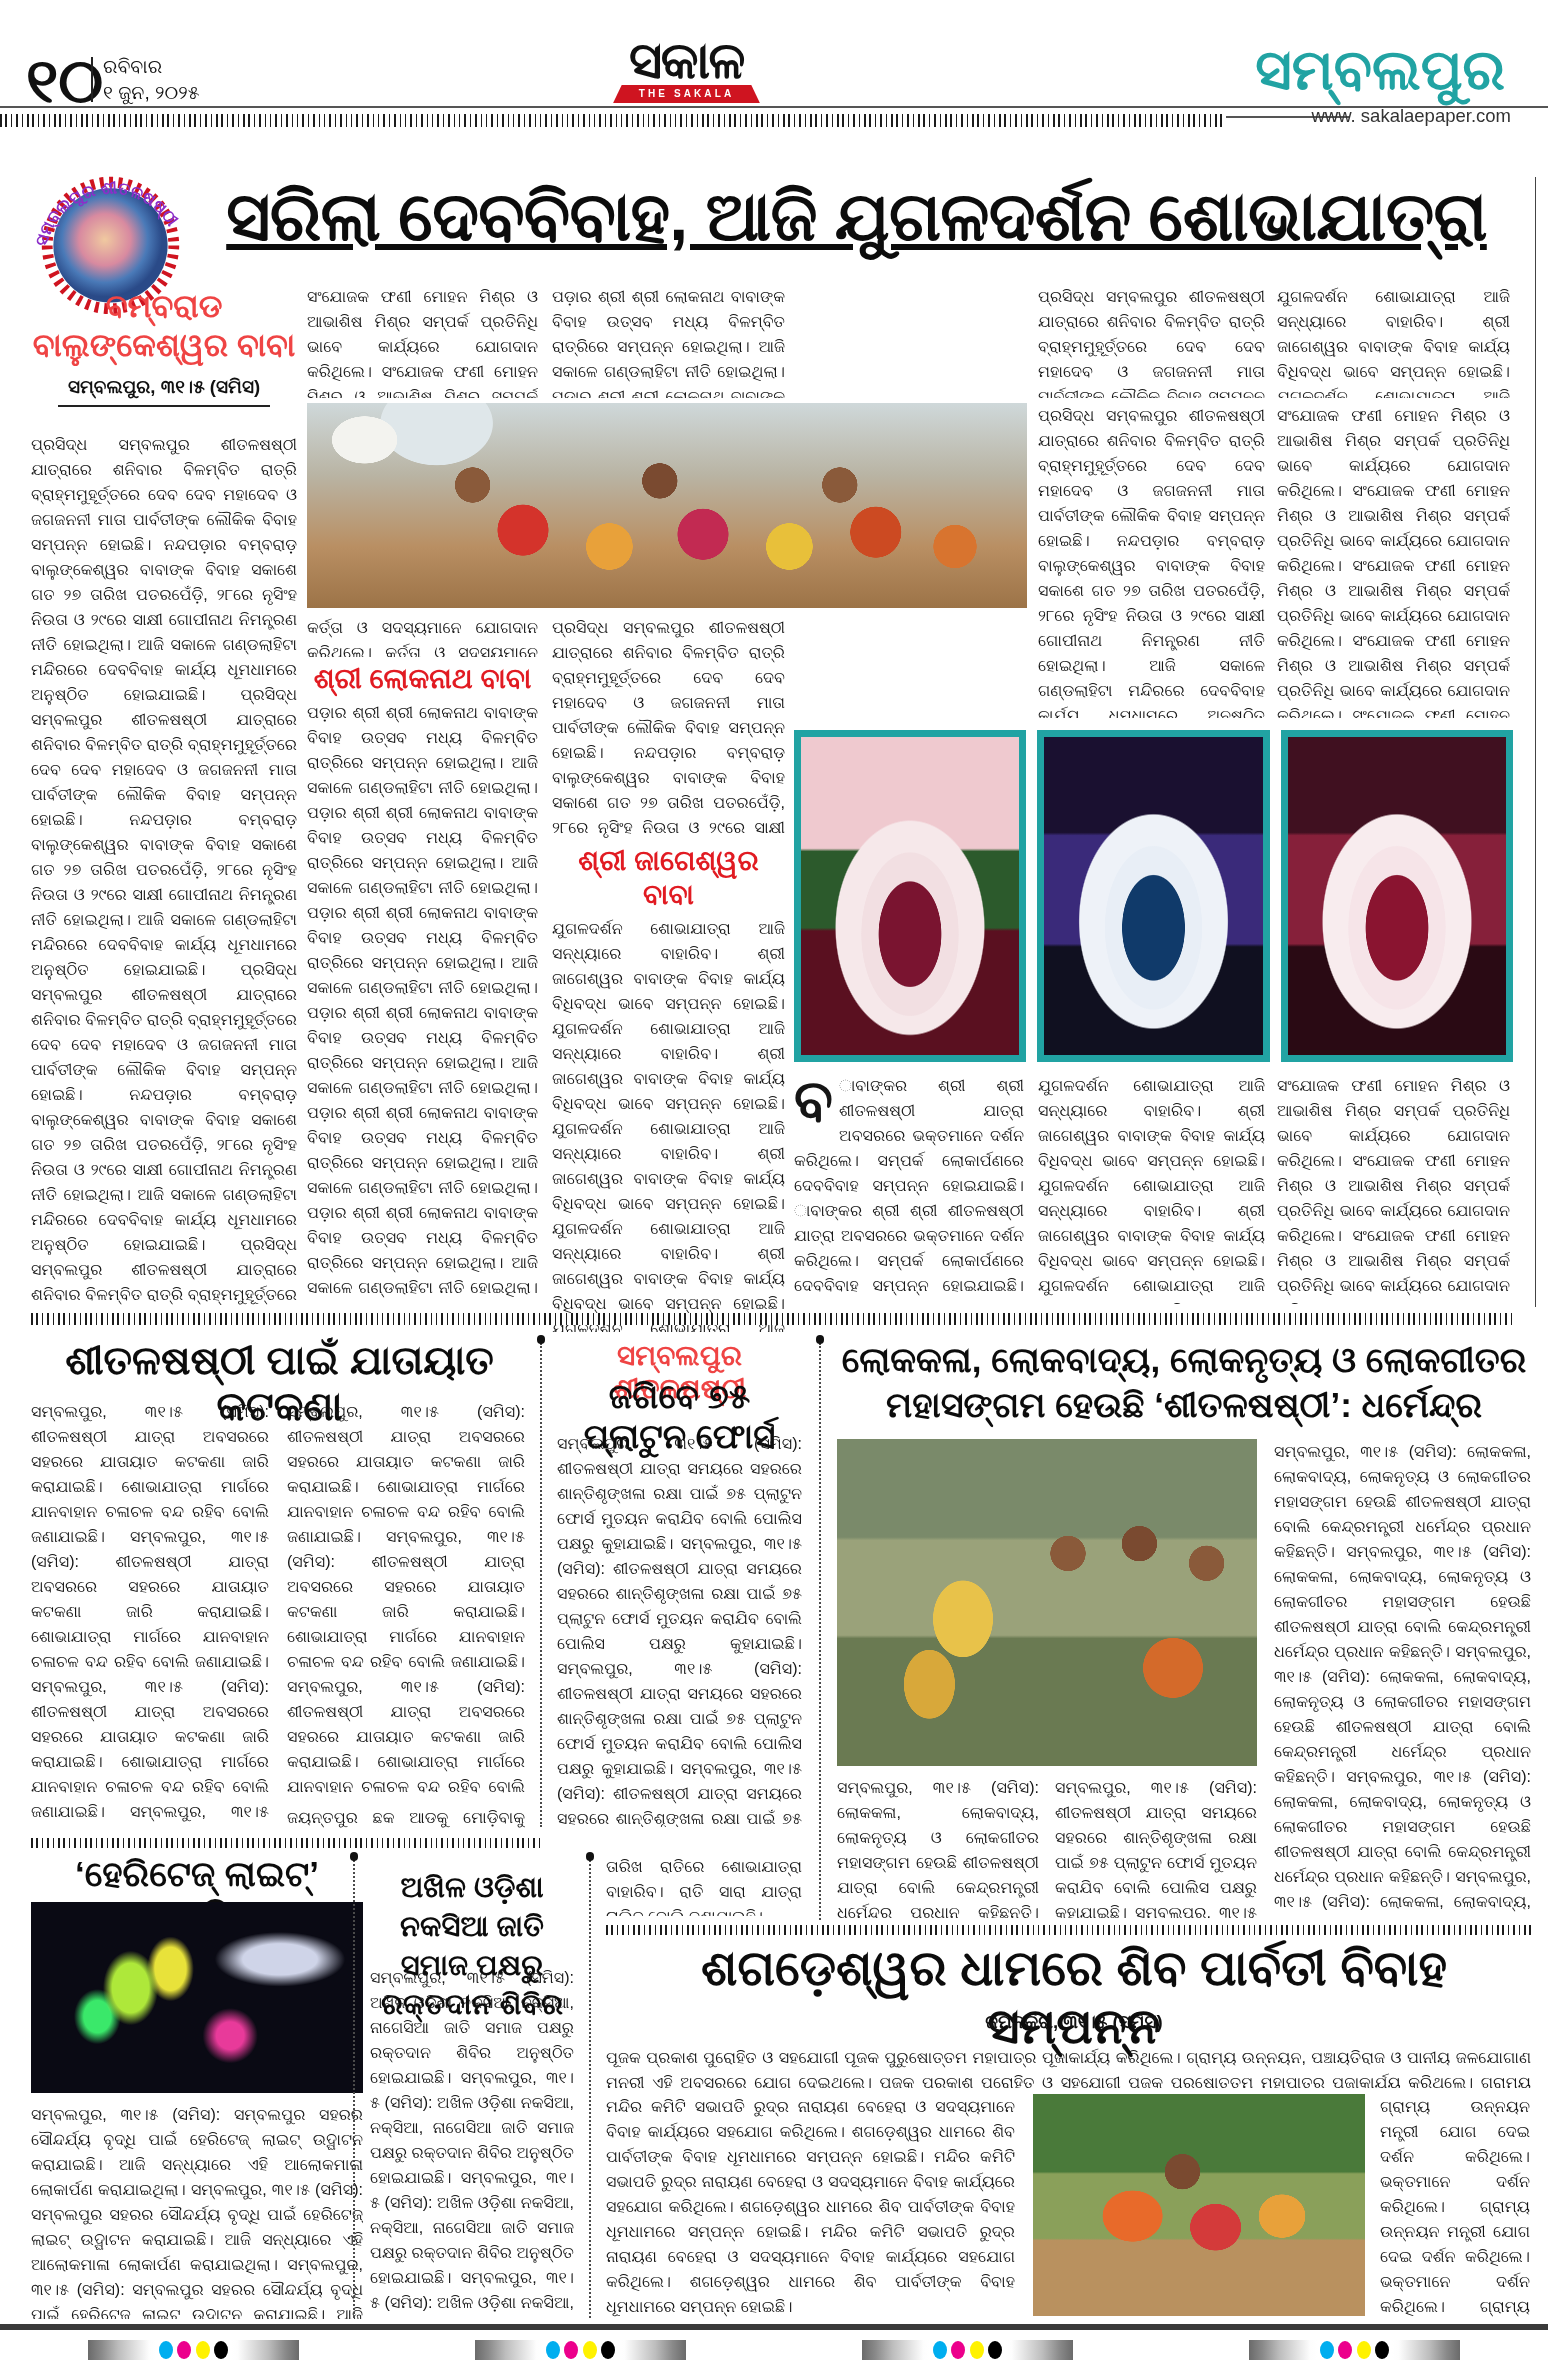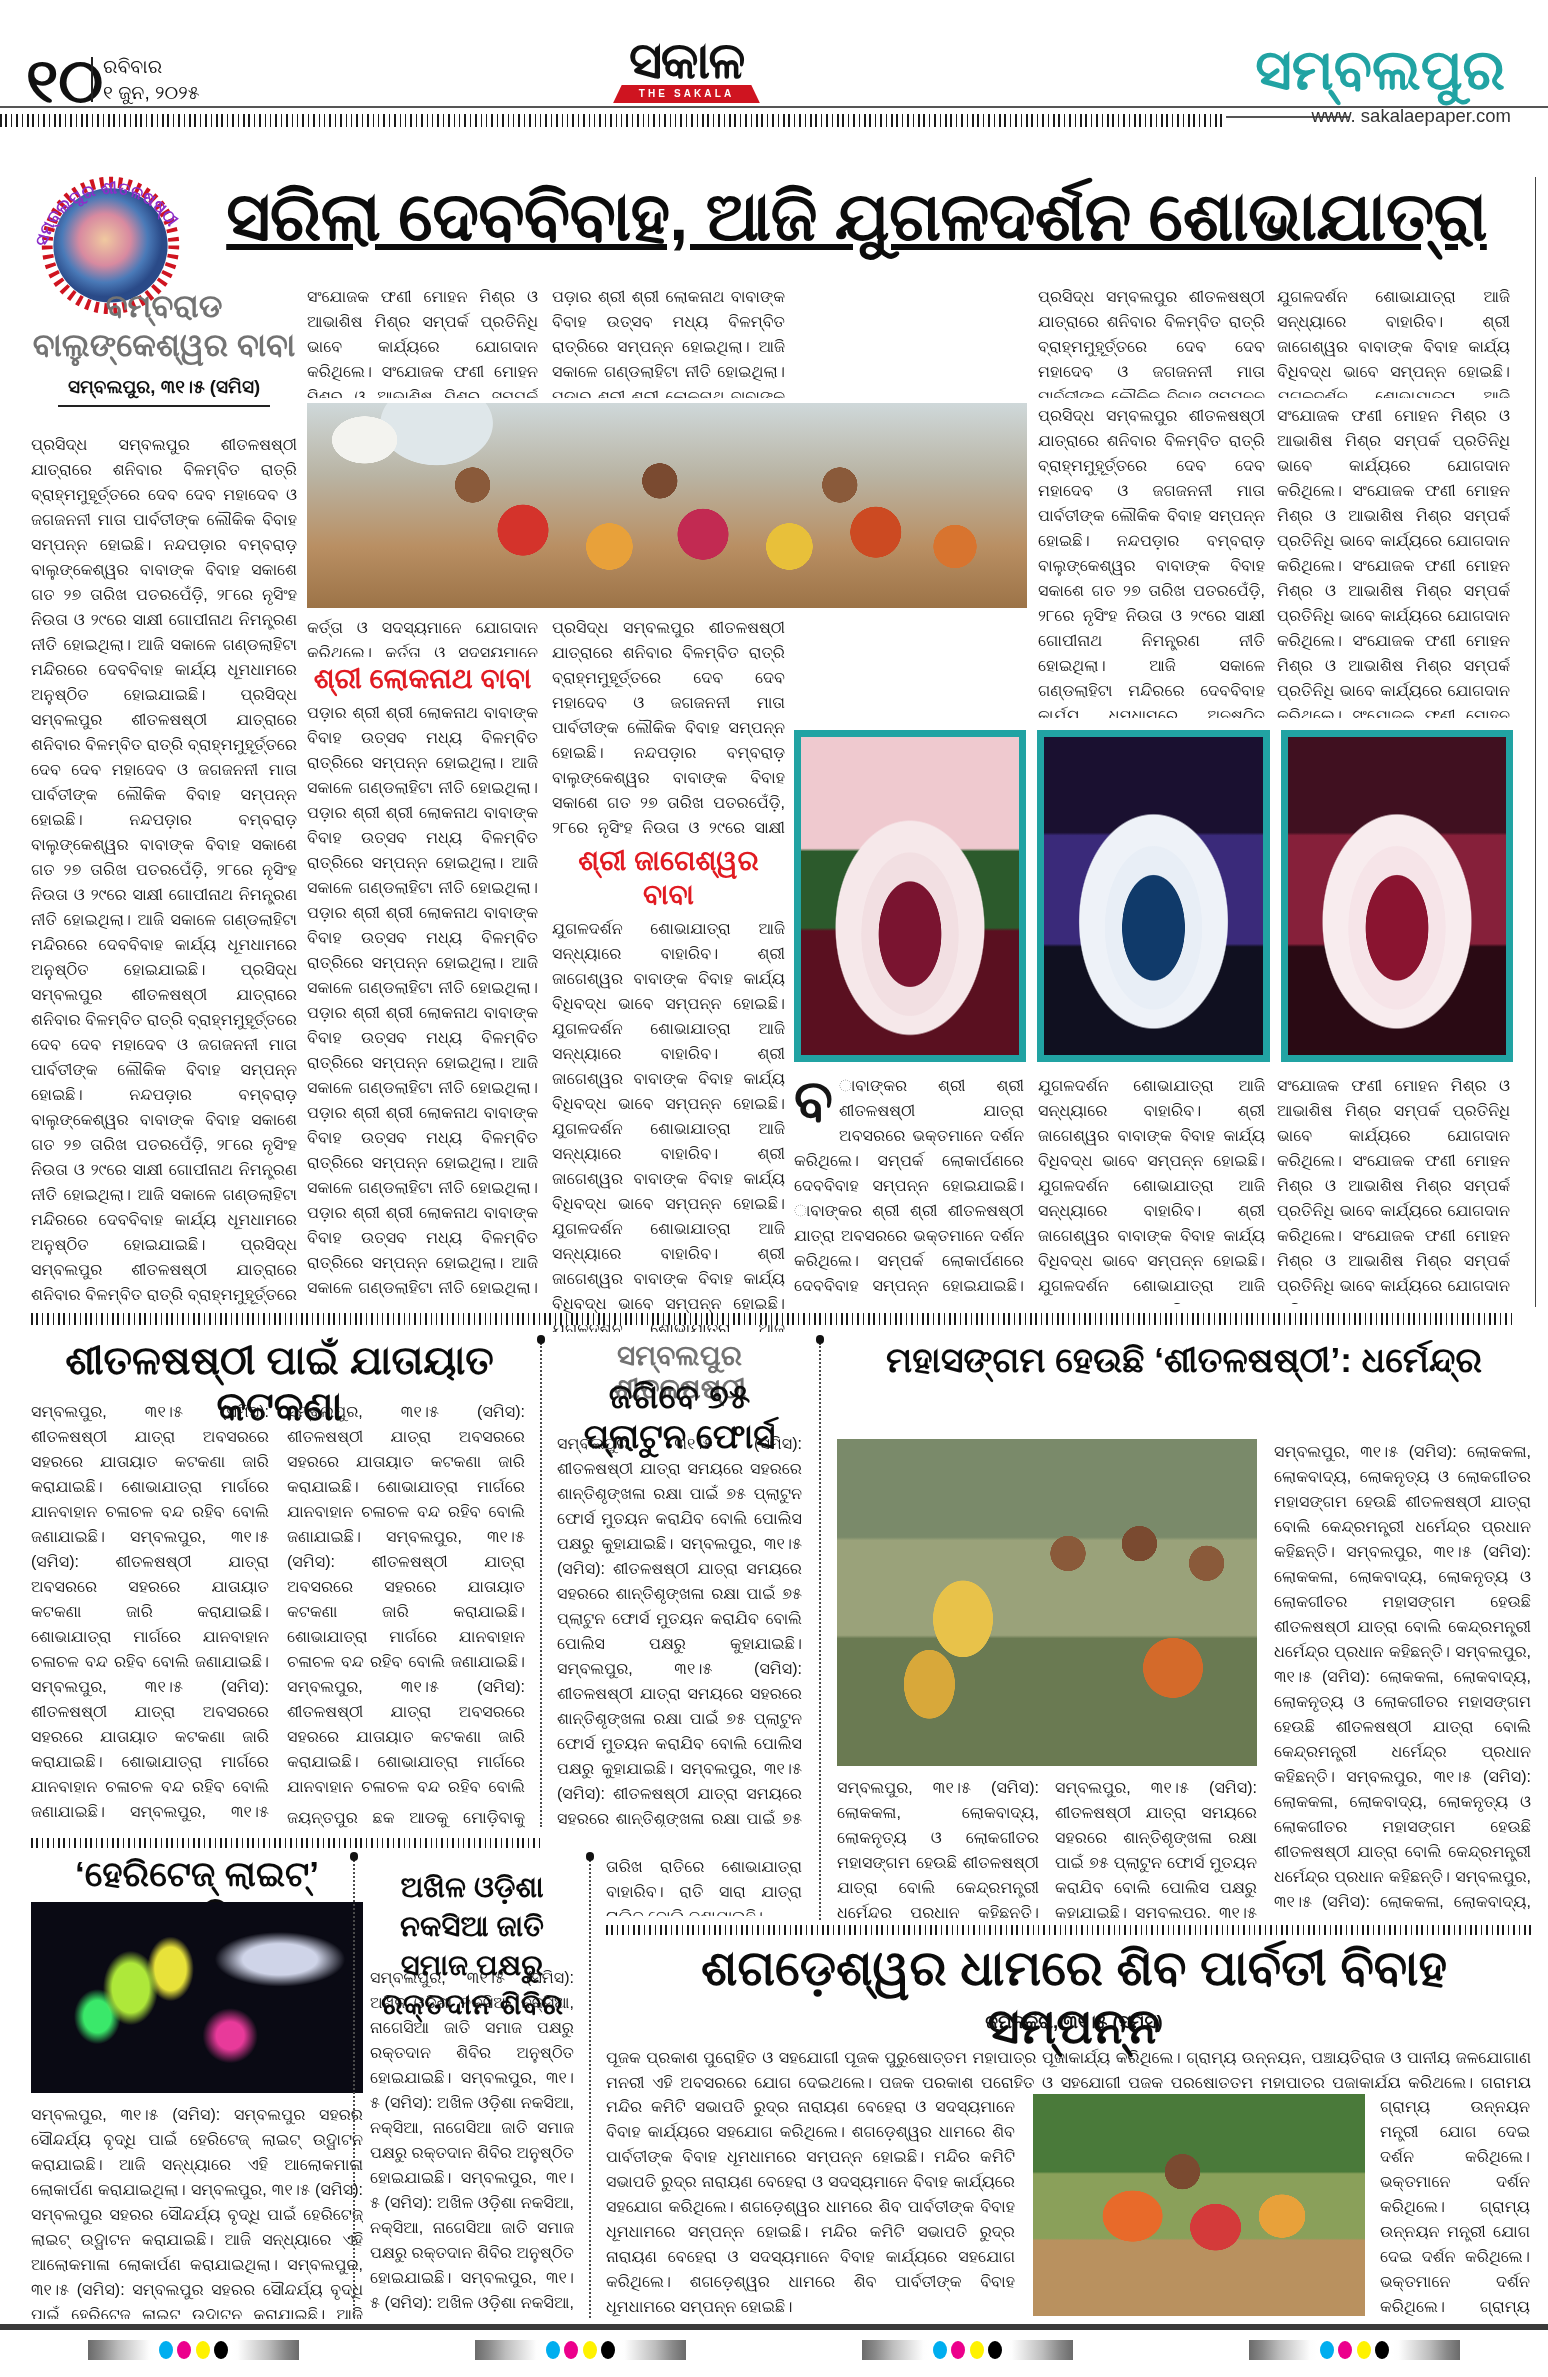--- a/index.html
+++ b/index.html
@@ -3,21 +3,21 @@
 <meta charset="utf-8">
 <style>
   html,body{margin:0;padding:0;background:#e8e8e8;}
   #page{position:relative;width:1548px;height:2377px;background:#fff;margin:0 auto;
         font-family:"Liberation Sans",sans-serif;color:#111;overflow:hidden;}
   .abs{position:absolute;}
   .body{font-size:16px;line-height:25px;text-align:justify;overflow:hidden;color:#151515;}
   .ticker{background:repeating-linear-gradient(90deg,#1c1c1c 0 1.5px,#fff 1.5px 5.4px);}
   .vdot{width:0;border-left:2.3px dotted #4a4a4a;}
   .vdot::before{content:"";position:absolute;left:-5.4px;top:-7.7px;width:8.5px;height:8.5px;border-radius:50%;background:#111;}
-  .redhead{color:#737373;font-weight:bold;}
+  .redhead{color:#ef4444;font-weight:bold;}
   .center{text-align:center;}
   .dateline{font-weight:bold;font-size:18.5px;}
   .subhead-inline{color:#e11b22;font-weight:bold;font-size:28px;line-height:34px;text-align:center;margin:4.6px 0;}
   .headline-main{font-size:68px;line-height:74px;font-weight:800;letter-spacing:-0.8px;color:#0c0c0c;}
   .h2{font-weight:800;color:#0c0c0c;}
   .photo{overflow:hidden;}
   .deity{border:7px solid #21a3a3;}
   
   .ph-crowd{background:
      radial-gradient(54px 39px at 8% 18%,#f3f3ef 0 60%,transparent 61%),
@@ -162,20 +162,21 @@
 
   <div class="abs vdot" style="left:540px;top:1343px;height:484px;"></div>
 
   <div class="abs redhead center" style="left:557px;top:1340px;width:245px;font-size:28px;">ସମ୍ବଲପୁର ଶୀତଳଷଷ୍ଠୀ</div>
   <div class="abs h2 center" style="left:557px;top:1377px;width:245px;font-size:34px;">ଜଗିବେ ୭୫ ପ୍ଲାଟୁନ ଫୋର୍ସ</div>
   <div class="abs body" style="left:557px;top:1431px;width:245px;height:396px;">ସମ୍ବଲପୁର, ୩୧।୫ (ସମିସ): ଶୀତଳଷଷ୍ଠୀ ଯାତ୍ରା ସମୟରେ ସହରରେ ଶାନ୍ତିଶୃଙ୍ଖଳା ରକ୍ଷା ପାଇଁ ୭୫ ପ୍ଲାଟୁନ ଫୋର୍ସ ମୁତୟନ କରାଯିବ ବୋଲି ପୋଲିସ ପକ୍ଷରୁ କୁହାଯାଇଛି।  ସମ୍ବଲପୁର, ୩୧।୫ (ସମିସ): ଶୀତଳଷଷ୍ଠୀ ଯାତ୍ରା ସମୟରେ ସହରରେ ଶାନ୍ତିଶୃଙ୍ଖଳା ରକ୍ଷା ପାଇଁ ୭୫ ପ୍ଲାଟୁନ ଫୋର୍ସ ମୁତୟନ କରାଯିବ ବୋଲି ପୋଲିସ ପକ୍ଷରୁ କୁହାଯାଇଛି।  ସମ୍ବଲପୁର, ୩୧।୫ (ସମିସ): ଶୀତଳଷଷ୍ଠୀ ଯାତ୍ରା ସମୟରେ ସହରରେ ଶାନ୍ତିଶୃଙ୍ଖଳା ରକ୍ଷା ପାଇଁ ୭୫ ପ୍ଲାଟୁନ ଫୋର୍ସ ମୁତୟନ କରାଯିବ ବୋଲି ପୋଲିସ ପକ୍ଷରୁ କୁହାଯାଇଛି।  ସମ୍ବଲପୁର, ୩୧।୫ (ସମିସ): ଶୀତଳଷଷ୍ଠୀ ଯାତ୍ରା ସମୟରେ ସହରରେ ଶାନ୍ତିଶୃଙ୍ଖଳା ରକ୍ଷା ପାଇଁ ୭୫ ପ୍ଲାଟୁନ ଫୋର୍ସ ମୁତୟନ କରାଯିବ ବୋଲି ପୋଲିସ ପକ୍ଷରୁ କୁହାଯାଇଛି।  </div>
 
   <div class="abs vdot" style="left:819px;top:1343px;height:577px;"></div>
 
   <div class="abs h2 center" style="left:837px;top:1337px;width:694px;font-size:35px;line-height:45px;">
+    <div>ଲୋକକଳା, ଲୋକବାଦ୍ୟ, ଲୋକନୃତ୍ୟ ଓ ଲୋକଗୀତର</div>
     <div>ମହାସଙ୍ଗମ ହେଉଛି ‘ଶୀତଳଷଷ୍ଠୀ’: ଧର୍ମେନ୍ଦ୍ର</div>
   </div>
   <div class="abs photo ph-lamp" style="left:837px;top:1439px;width:420px;height:327px;"></div>
   <div class="abs body" style="left:1274px;top:1439px;width:257px;height:480px;">ସମ୍ବଲପୁର, ୩୧।୫ (ସମିସ): ଲୋକକଳା, ଲୋକବାଦ୍ୟ, ଲୋକନୃତ୍ୟ ଓ ଲୋକଗୀତର ମହାସଙ୍ଗମ ହେଉଛି ଶୀତଳଷଷ୍ଠୀ ଯାତ୍ରା ବୋଲି କେନ୍ଦ୍ରମନ୍ତ୍ରୀ ଧର୍ମେନ୍ଦ୍ର ପ୍ରଧାନ କହିଛନ୍ତି।  ସମ୍ବଲପୁର, ୩୧।୫ (ସମିସ): ଲୋକକଳା, ଲୋକବାଦ୍ୟ, ଲୋକନୃତ୍ୟ ଓ ଲୋକଗୀତର ମହାସଙ୍ଗମ ହେଉଛି ଶୀତଳଷଷ୍ଠୀ ଯାତ୍ରା ବୋଲି କେନ୍ଦ୍ରମନ୍ତ୍ରୀ ଧର୍ମେନ୍ଦ୍ର ପ୍ରଧାନ କହିଛନ୍ତି।  ସମ୍ବଲପୁର, ୩୧।୫ (ସମିସ): ଲୋକକଳା, ଲୋକବାଦ୍ୟ, ଲୋକନୃତ୍ୟ ଓ ଲୋକଗୀତର ମହାସଙ୍ଗମ ହେଉଛି ଶୀତଳଷଷ୍ଠୀ ଯାତ୍ରା ବୋଲି କେନ୍ଦ୍ରମନ୍ତ୍ରୀ ଧର୍ମେନ୍ଦ୍ର ପ୍ରଧାନ କହିଛନ୍ତି।  ସମ୍ବଲପୁର, ୩୧।୫ (ସମିସ): ଲୋକକଳା, ଲୋକବାଦ୍ୟ, ଲୋକନୃତ୍ୟ ଓ ଲୋକଗୀତର ମହାସଙ୍ଗମ ହେଉଛି ଶୀତଳଷଷ୍ଠୀ ଯାତ୍ରା ବୋଲି କେନ୍ଦ୍ରମନ୍ତ୍ରୀ ଧର୍ମେନ୍ଦ୍ର ପ୍ରଧାନ କହିଛନ୍ତି।  ସମ୍ବଲପୁର, ୩୧।୫ (ସମିସ): ଲୋକକଳା, ଲୋକବାଦ୍ୟ, ଲୋକନୃତ୍ୟ ଓ ଲୋକଗୀତର ମହାସଙ୍ଗମ ହେଉଛି ଶୀତଳଷଷ୍ଠୀ ଯାତ୍ରା ବୋଲି କେନ୍ଦ୍ରମନ୍ତ୍ରୀ ଧର୍ମେନ୍ଦ୍ର ପ୍ରଧାନ କହିଛନ୍ତି।  </div>
   <div class="abs body" style="left:837px;top:1775px;width:202px;height:143px;">ସମ୍ବଲପୁର, ୩୧।୫ (ସମିସ): ଲୋକକଳା, ଲୋକବାଦ୍ୟ, ଲୋକନୃତ୍ୟ ଓ ଲୋକଗୀତର ମହାସଙ୍ଗମ ହେଉଛି ଶୀତଳଷଷ୍ଠୀ ଯାତ୍ରା ବୋଲି କେନ୍ଦ୍ରମନ୍ତ୍ରୀ ଧର୍ମେନ୍ଦ୍ର ପ୍ରଧାନ କହିଛନ୍ତି।  ସମ୍ବଲପୁର, ୩୧।୫ (ସମିସ): ଲୋକକଳା, ଲୋକବାଦ୍ୟ, ଲୋକନୃତ୍ୟ ଓ ଲୋକଗୀତର ମହାସଙ୍ଗମ ହେଉଛି ଶୀତଳଷଷ୍ଠୀ ଯାତ୍ରା ବୋଲି କେନ୍ଦ୍ରମନ୍ତ୍ରୀ ଧର୍ମେନ୍ଦ୍ର ପ୍ରଧାନ କହିଛନ୍ତି।  </div>
   <div class="abs body" style="left:1055px;top:1775px;width:202px;height:143px;">ସମ୍ବଲପୁର, ୩୧।୫ (ସମିସ): ଶୀତଳଷଷ୍ଠୀ ଯାତ୍ରା ସମୟରେ ସହରରେ ଶାନ୍ତିଶୃଙ୍ଖଳା ରକ୍ଷା ପାଇଁ ୭୫ ପ୍ଲାଟୁନ ଫୋର୍ସ ମୁତୟନ କରାଯିବ ବୋଲି ପୋଲିସ ପକ୍ଷରୁ କୁହାଯାଇଛି।  ସମ୍ବଲପୁର, ୩୧।୫ (ସମିସ): ଶୀତଳଷଷ୍ଠୀ ଯାତ୍ରା ସମୟରେ ସହରରେ ଶାନ୍ତିଶୃଙ୍ଖଳା ରକ୍ଷା ପାଇଁ ୭୫ ପ୍ଲାଟୁନ ଫୋର୍ସ ମୁତୟନ କରାଯିବ ବୋଲି ପୋଲିସ ପକ୍ଷରୁ କୁହାଯାଇଛି।  </div>
 
   <div class="abs ticker" style="left:31px;top:1838px;width:509px;height:10px;"></div>
   <div class="abs ticker" style="left:606px;top:1925px;width:925px;height:10px;"></div>
 

